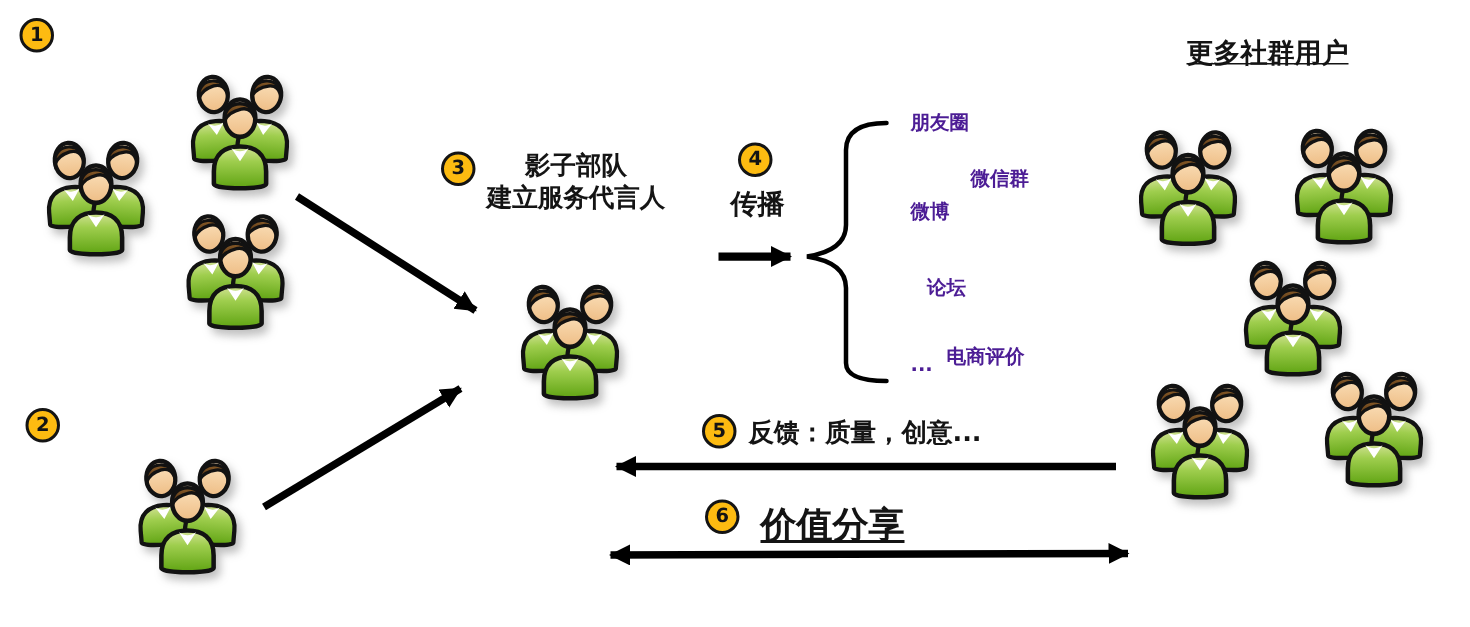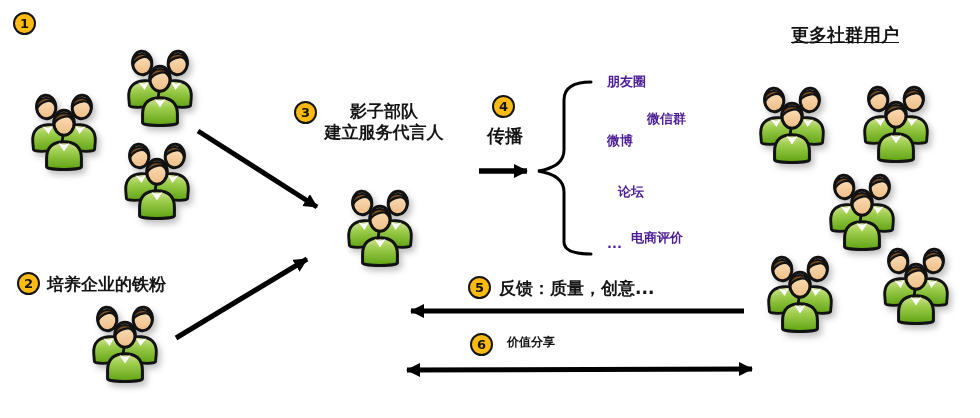--- a/index.html
+++ b/index.html
@@ -59,21 +59,20 @@
     <line x1="176" y1="338" x2="307" y2="259" stroke="#000" stroke-width="5" marker-end="url(#ah)"></line>
     <line x1="479" y1="171" x2="527" y2="171" stroke="#000" stroke-width="5.5" marker-end="url(#ah)"></line>
     <path d="M591,82 Q564,82 564,100 L564,150 Q564,167 538,171 Q564,175 564,192 L564,242 Q564,254 591,254" fill="none" stroke="#000" stroke-width="3" stroke-linecap="round"></path>
     <line x1="744" y1="311" x2="411" y2="311" stroke="#000" stroke-width="5" marker-end="url(#ah)"></line>
     <line x1="407" y1="370" x2="752" y2="369" stroke="#000" stroke-width="5" marker-start="url(#ah)" marker-end="url(#ah)"></line>
   </svg>
 
   <div class="abs badge" style="left:13px;top:12px;">1</div>
 
   <div class="abs badge" style="left:17px;top:272px;">2</div>
-  <div class="abs lbl" style="left:47px;top:273px;">培养企业的铁粉</div>
 
   <div class="abs badge" style="left:294px;top:101px;">3</div>
   <div class="abs step3block" style="left:320px;top:101px;width:128px;">
     <div>影子部队</div>
     <div>建立服务代言人</div>
   </div>
 
   <div class="abs badge" style="left:492px;top:95px;">4</div>
   <div class="abs lbl" style="left:487px;top:124px;font-size:18px;">传播</div>
 
@@ -83,21 +82,21 @@
   <div class="abs chan" style="left:618px;top:183px;">论坛</div>
   <div class="abs chan" style="left:631px;top:218px;margin-top:11px;">电商评价</div>
   <div class="abs chan" style="left:607px;top:236px;">...</div>
 
   <div class="abs lbl" style="left:791px;top:23px;font-size:18px;text-decoration:underline;">更多社群用户</div>
 
   <div class="abs badge" style="left:468px;top:276px;">5</div>
   <div class="abs lbl" style="left:499px;top:277px;text-align:right;">反馈：质量，创意...</div>
 
   <div class="abs badge" style="left:470px;top:333px;">6</div>
-  <div class="abs lbl" style="left:507px;top:334px;font-size:12px;">价值分享</div>
+  <div class="abs lbl" style="left:507px;top:334px;font-size:24px;text-decoration:underline;">价值分享</div>
 
   <svg class="abs grp" style="left:122px;top:48px;" width="76" height="80" viewBox="2 4 106 112">
       <use href="#ugroup"></use>
     </svg>
   <svg class="abs grp" style="left:26px;top:92px;" width="76" height="80" viewBox="2 4 106 112">
       <use href="#ugroup"></use>
     </svg>
   <svg class="abs grp" style="left:119px;top:141px;" width="76" height="80" viewBox="2 4 106 112">
       <use href="#ugroup"></use>
     </svg>

